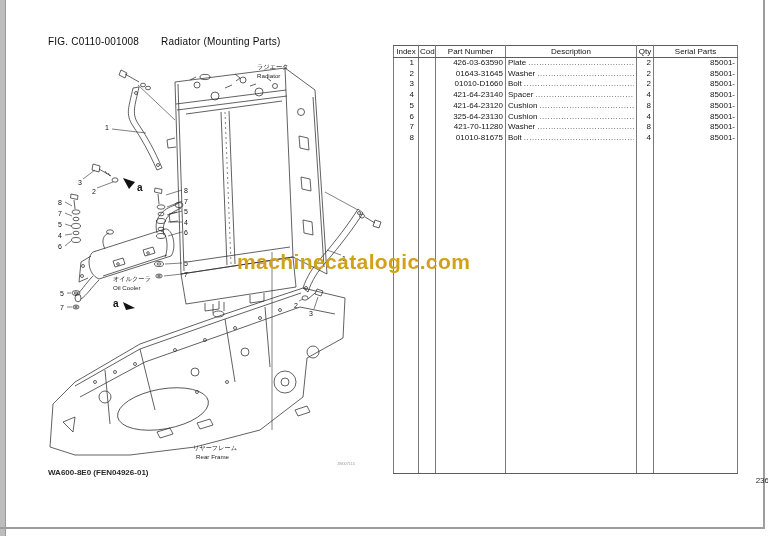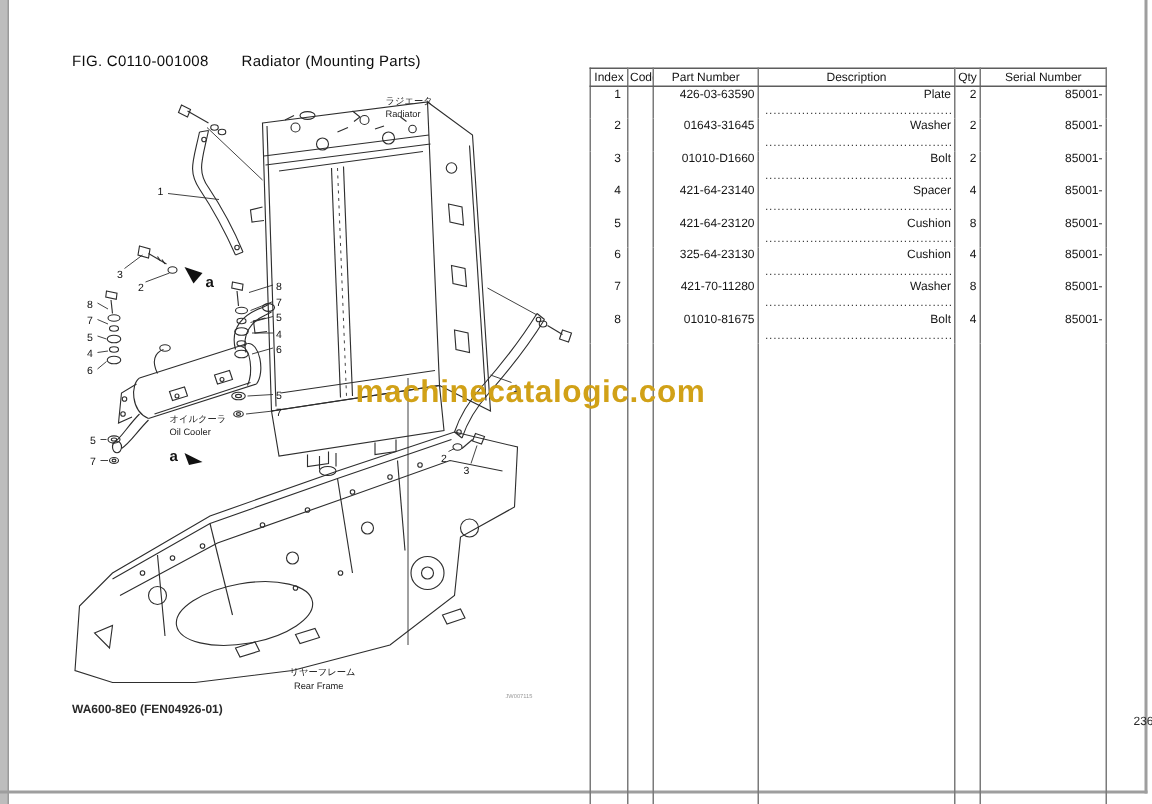--- a/index.html
+++ b/index.html
@@ -45,21 +45,21 @@
     white-space:nowrap;overflow:hidden;
   }
   td{
     height:10.7px;line-height:10.7px;padding:0 2px;
     border-left:1px solid #7a7a7a;border-right:1px solid #7a7a7a;
     white-space:nowrap;overflow:hidden;vertical-align:top;text-align:right;
   }
   td.idx{text-align:right;padding-right:4px;}
   td.qty{text-align:right;padding-right:2px;}
   tr.filler td{height:329px;border-bottom:1.3px solid #5d5d5d;}
-  .desc{display:flex;overflow:hidden;flex-direction:column;}
+  .desc{display:flex;overflow:hidden;}
   .desc .dlabel{white-space:nowrap;}
   .desc .dots{flex:1;overflow:hidden;white-space:nowrap;color:#3c3c3c;margin-left:2px;}
   .desc .dots::after{content:"...................................................................................................";letter-spacing:.5px;}
 </style>
 </head>
 <body>
 
 <div class="edge-left"></div>
 <div class="edge-right"></div>
 <div class="edge-bottom"></div>
@@ -322,21 +322,21 @@
         <col class="c5">
         <col class="c6">
     </colgroup>
     <thead>
       <tr>
         <th>Index</th>
         <th>Code</th>
         <th>Part Number</th>
         <th>Description</th>
         <th>Qty</th>
-        <th>Serial Number</th>
+        <th>Serial Parts</th>
       </tr>
     </thead>
     <tbody>
       <tr>
         <td class="idx">1</td>
         <td></td>
         <td>426-03-63590</td>
         <td>
             <div class="desc">
               <span class="dlabel">Plate</span>

